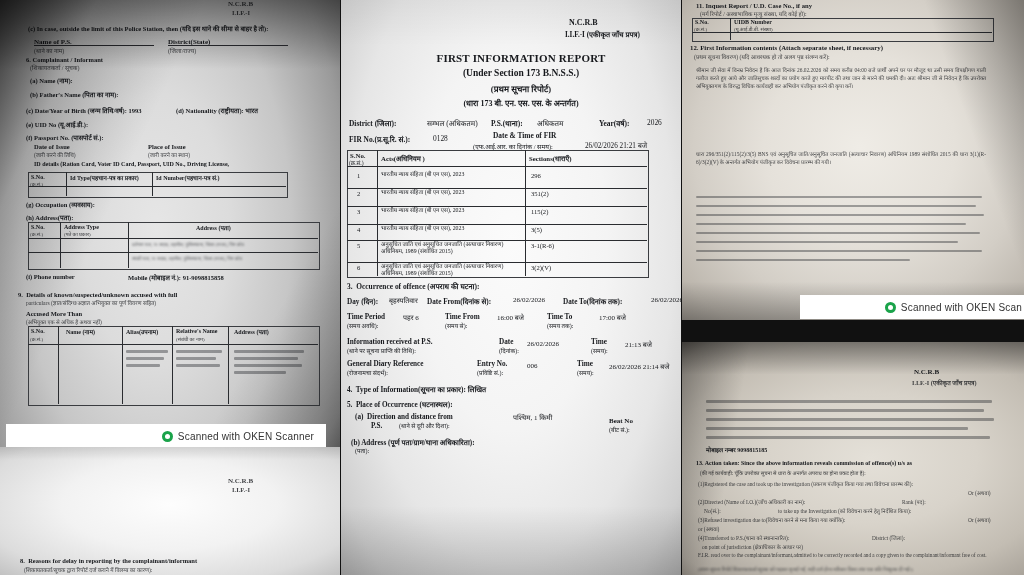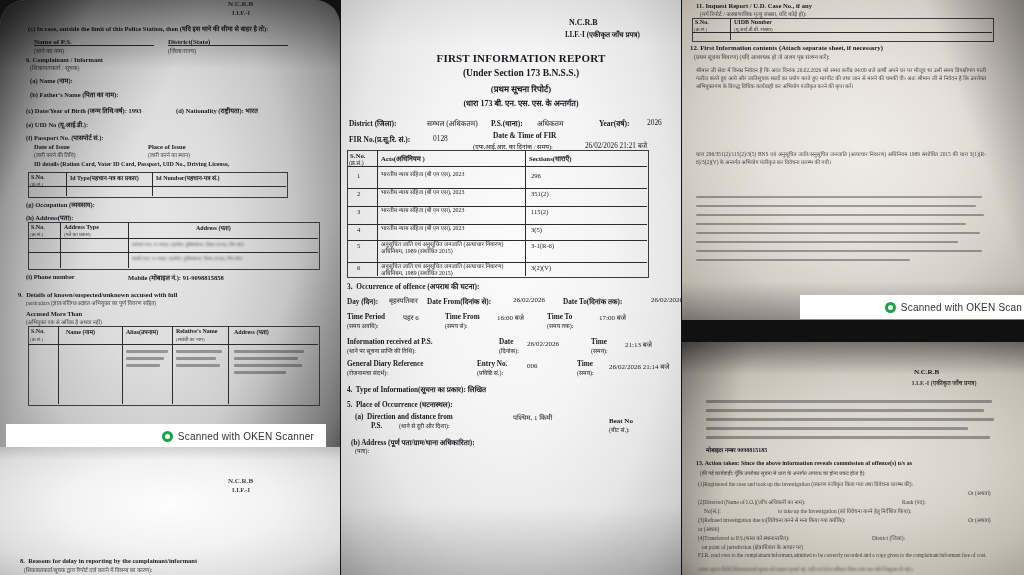--- a/index.html
+++ b/index.html
@@ -5,21 +5,21 @@
   html,body{margin:0;padding:0;background:#0d0d0d;}
   body{width:1024px;height:575px;font-family:"Liberation Serif",serif;overflow:hidden;}
   .stage{position:relative;width:1024px;height:575px;background:#111;}
   .pane{position:absolute;overflow:hidden;}
 
   
   .paper{position:absolute;inset:0;background:#c9c9c9;}
   .vig{position:absolute;inset:0;pointer-events:none;}
 
   
-  #pane-left{left:0;top:0;width:340px;height:575px;background:#151515;border-radius:25px;}
+  #pane-left{left:0;top:0;width:340px;height:575px;background:#151515;}
   #pane-left .paper{
     background:
       radial-gradient(ellipse at 46% 40%, #e6e6e6 0%, #dcdcdc 28%, #c6c6c6 52%, #9b9b9b 74%, #6d6d6d 90%, #4a4a4a 100%);
   }
   #pane-left .vig{
     background:
       linear-gradient(115deg, rgba(0,0,0,.70) 0%, rgba(0,0,0,.18) 16%, rgba(0,0,0,0) 34%),
       linear-gradient(300deg, rgba(0,0,0,.72) 0%, rgba(0,0,0,.20) 14%, rgba(0,0,0,0) 32%),
       linear-gradient(180deg, rgba(0,0,0,.45) 0%, rgba(0,0,0,0) 12%),
       linear-gradient(0deg, rgba(0,0,0,.55) 0%, rgba(0,0,0,0) 14%);

